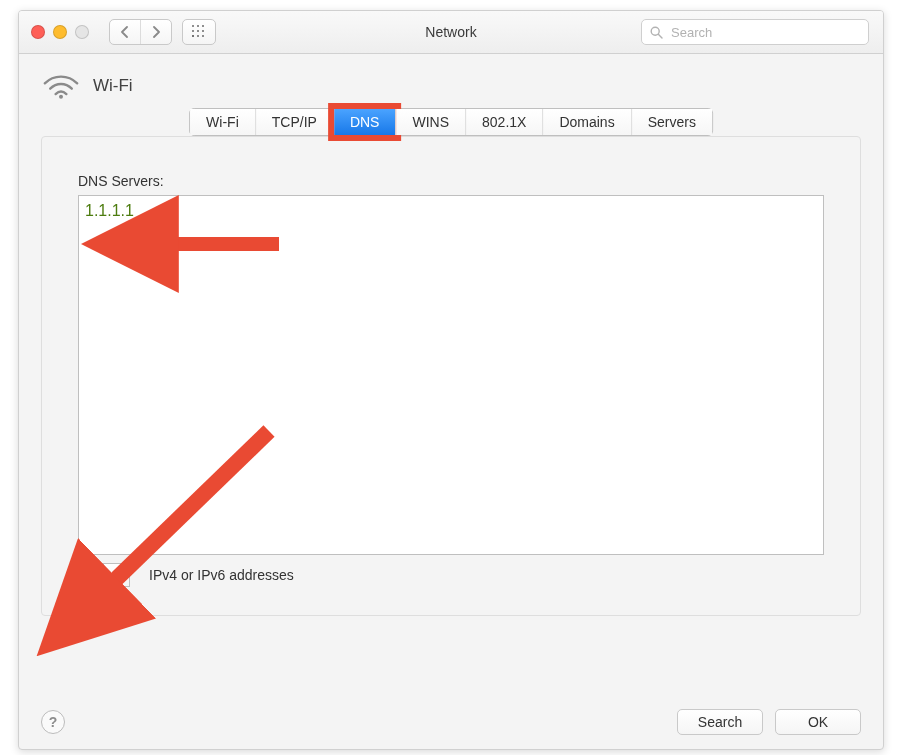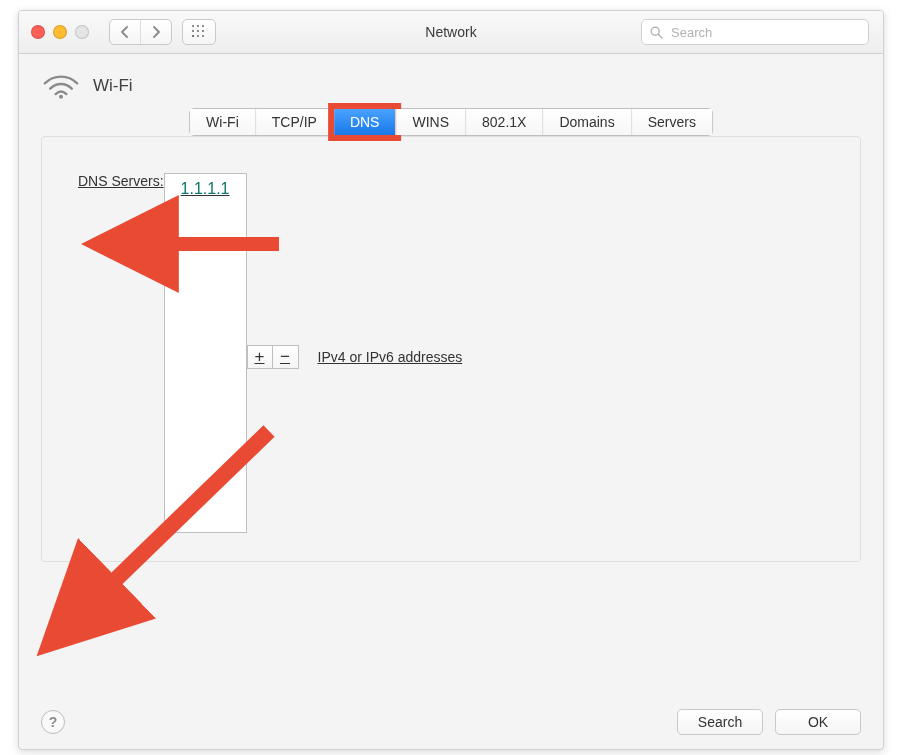--- a/index.html
+++ b/index.html
@@ -175,37 +175,36 @@
     position: relative;
     top: -14px;
   }
   .cols {
     display: flex;
     gap: 40px;
   }
   .col {
     flex: 1;
     display: flex;
-    flex-direction: row;
-    text-decoration: underline;
+    flex-direction: column;
   }
   .col-label {
     font-size: 14px;
     color: #333;
     margin-bottom: 6px;
   }
   .listbox {
     background: #fff;
     border: 1px solid #bfbfbf;
     height: 350px;
     overflow: auto;
-    padding: 4px 16px;
+    padding: 4px 6px;
     font-size: 16px;
     line-height: 21px;
-    color: #0f766e;
+    color: #4d7c0f;
   }
   .listbox .row { white-space: nowrap; }
   .under {
     display: flex;
     align-items: center;
     margin-top: 8px;
     gap: 19px;
   }
   .pm {
     display: flex;

